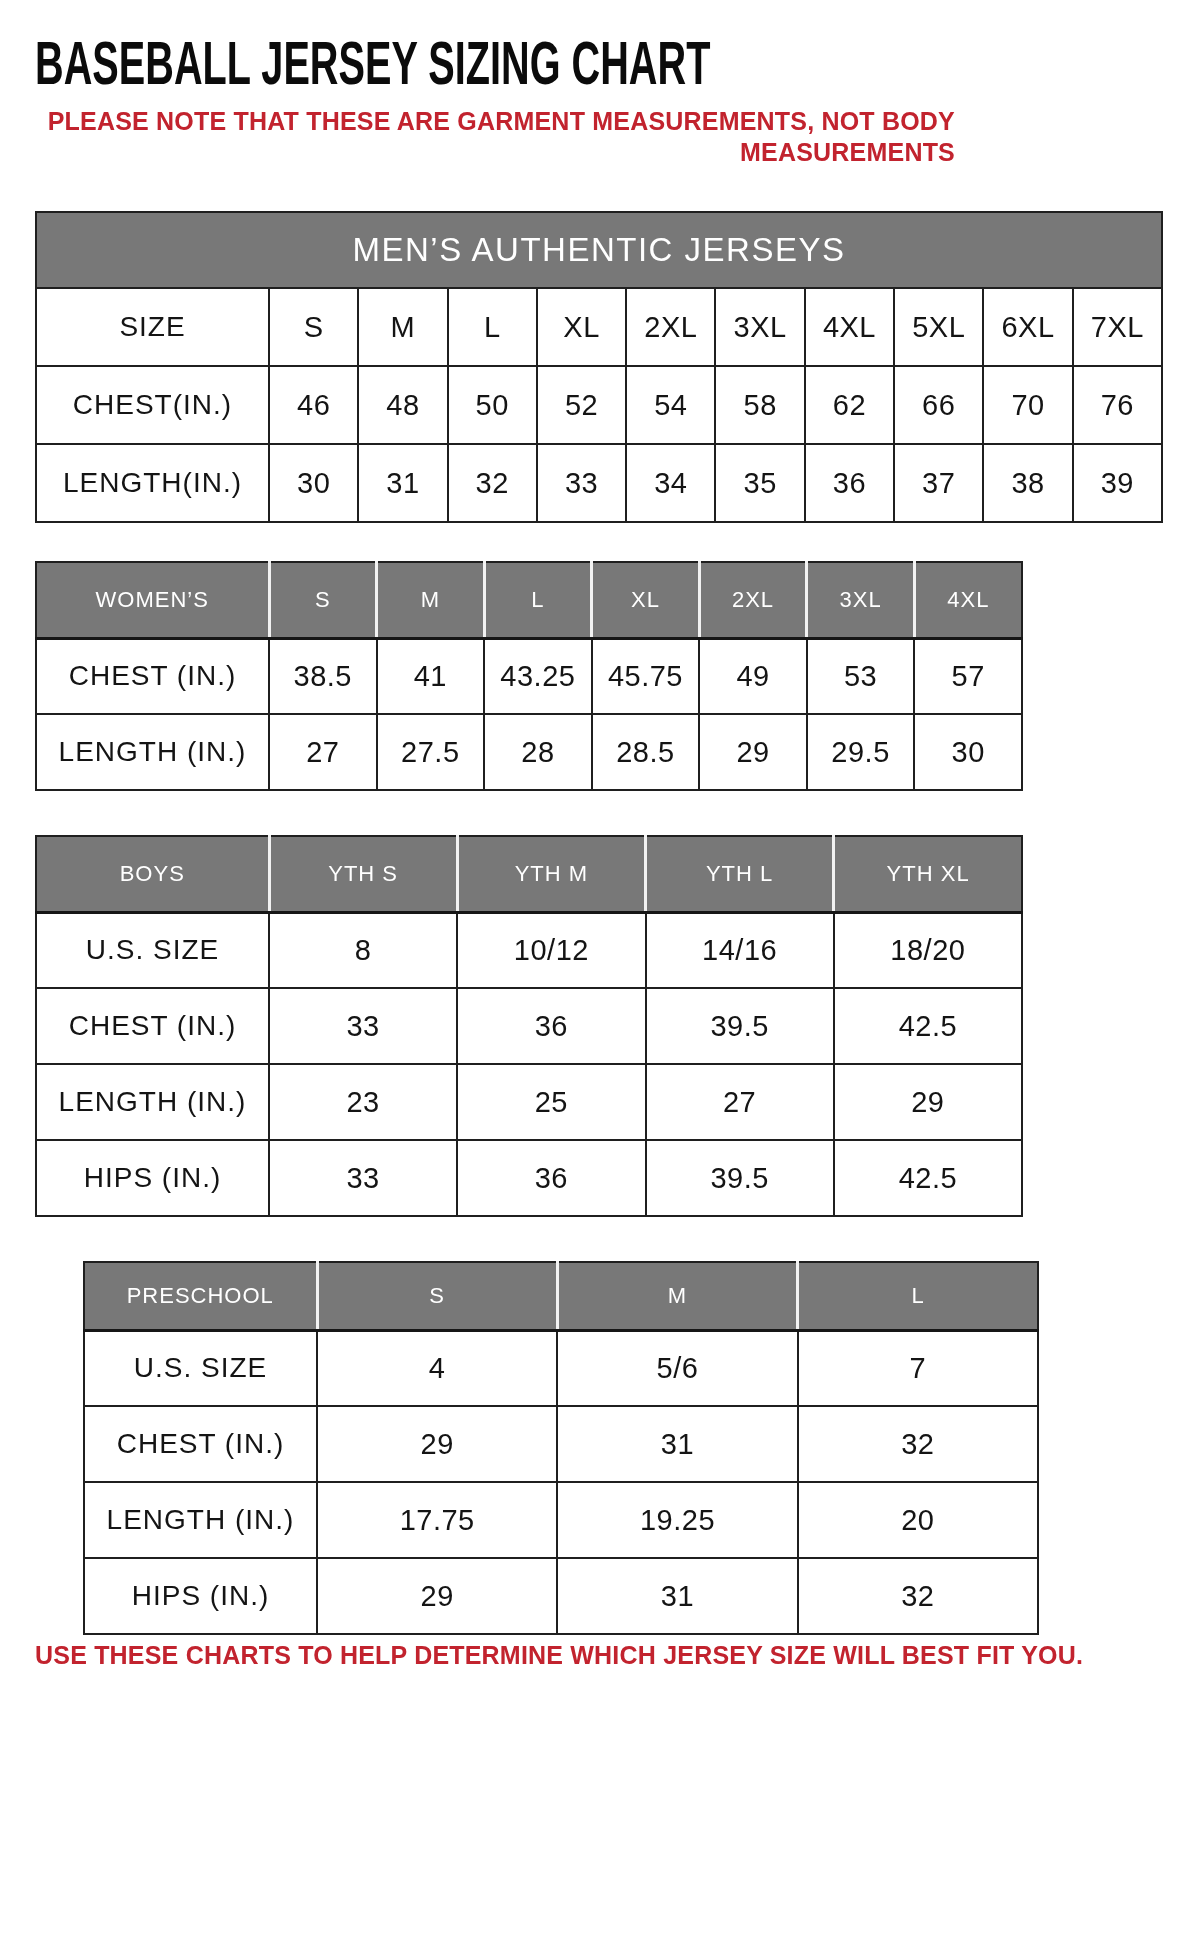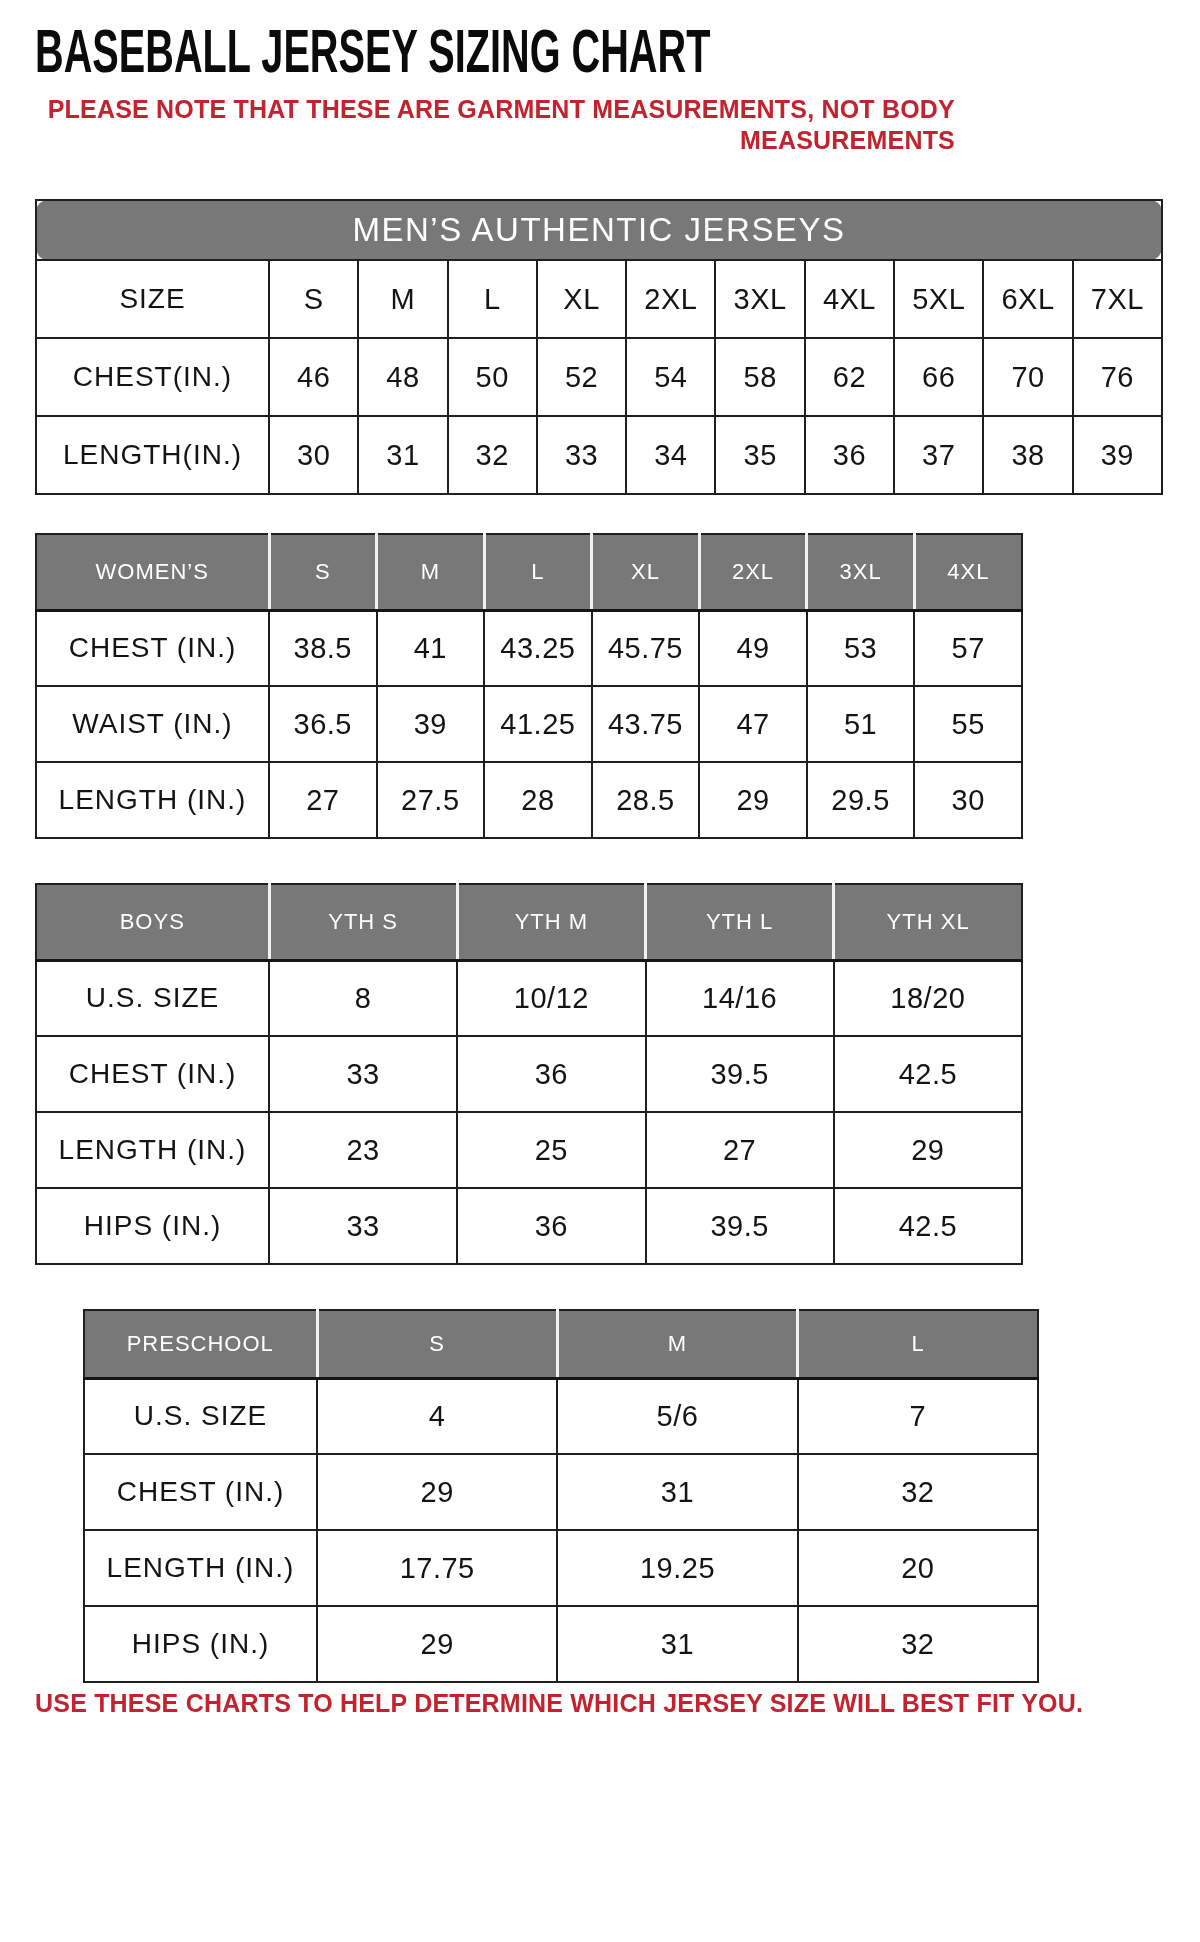--- a/index.html
+++ b/index.html
@@ -7,21 +7,21 @@
     --gray:#787878;
     --border:#1f1f1f;
     --ink:#141414;
   }
   *{margin:0;padding:0;box-sizing:border-box;}
   html,body{background:#ffffff;}
   body{
     width:1200px;height:1942px;overflow:hidden;
     font-family:"Liberation Sans",sans-serif;color:var(--ink);
   }
-  .content{padding:20px 35px 0 35px;}
+  .content{padding:32px 35px 0 35px;}
 
   .title{
     font-size:62px;font-weight:bold;line-height:1.0;color:#0b0b0b;
     white-space:nowrap;letter-spacing:0px;
     transform:scaleX(0.64);transform-origin:left center;
   }
   .note{
     margin-top:12px;max-width:920px;
     color:var(--red);font-size:25px;font-weight:bold;line-height:1.22;
     letter-spacing:.2px;
@@ -48,24 +48,23 @@
 
   .ghead th{
     background:var(--gray);color:#ffffff;height:76px;
     font-size:22px;letter-spacing:1px;
     border-bottom:3px solid #161616;
   }
   .ghead th + th{border-left:3px solid #f2f2f2;}
   #preschool-table .ghead th{height:68px;}
 
   .banner-row th{
-    background:var(--gray);color:#ffffff;height:60px;
+    background:var(--gray);color:#ffffff;height:76px;
     font-size:33px;letter-spacing:1.5px;
     border-bottom:2px solid var(--border);
-    border-radius:12px;
   }
 
   #mens-table{width:1128px;margin-top:44px;}
   #womens-table{width:988px;margin-top:38px;}
   #boys-table{width:988px;margin-top:44px;}
   #preschool-table{width:956px;margin-top:44px;margin-left:48px;}
   col.c-label{width:233px;}
 </style>
 </head>
 <body>
@@ -151,30 +150,20 @@
           <td class="label">CHEST (IN.)</td>
           <td>38.5</td>
           <td>41</td>
           <td>43.25</td>
           <td>45.75</td>
           <td>49</td>
           <td>53</td>
           <td>57</td>
         </tr>
         <tr>
-          <td class="label">WAIST (IN.)</td>
-          <td>36.5</td>
-          <td>39</td>
-          <td>41.25</td>
-          <td>43.75</td>
-          <td>47</td>
-          <td>51</td>
-          <td>55</td>
-        </tr>
-        <tr>
           <td class="label">LENGTH (IN.)</td>
           <td>27</td>
           <td>27.5</td>
           <td>28</td>
           <td>28.5</td>
           <td>29</td>
           <td>29.5</td>
           <td>30</td>
         </tr>
       </tbody>

